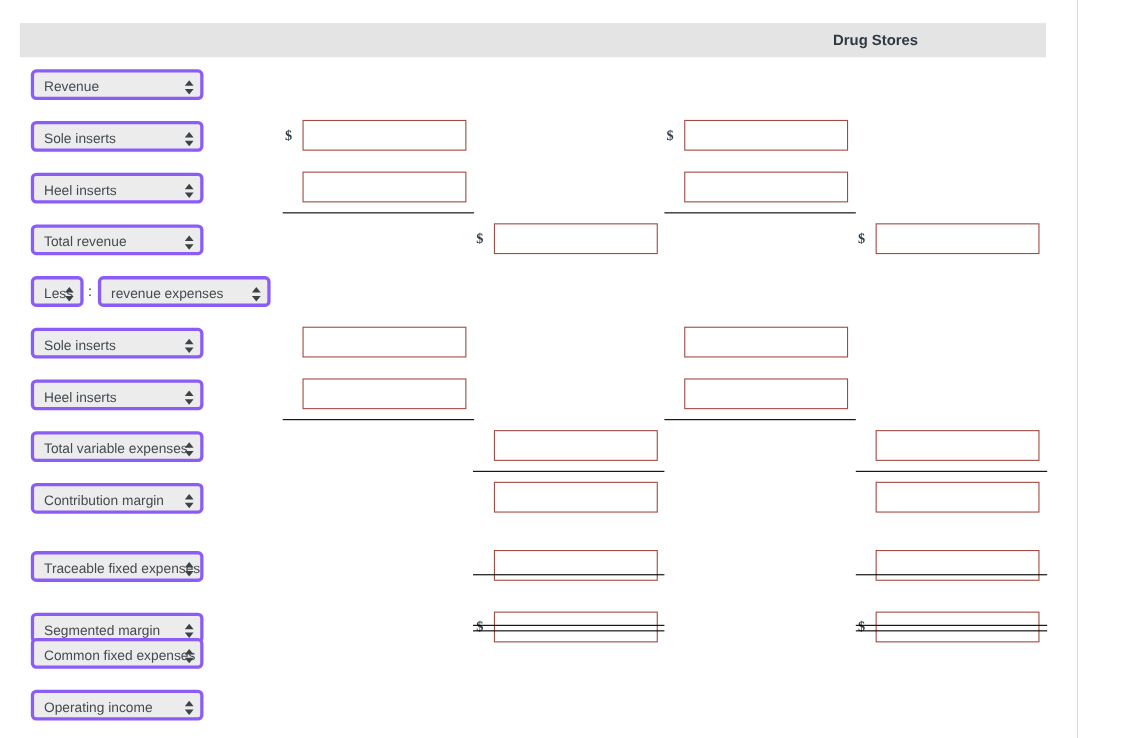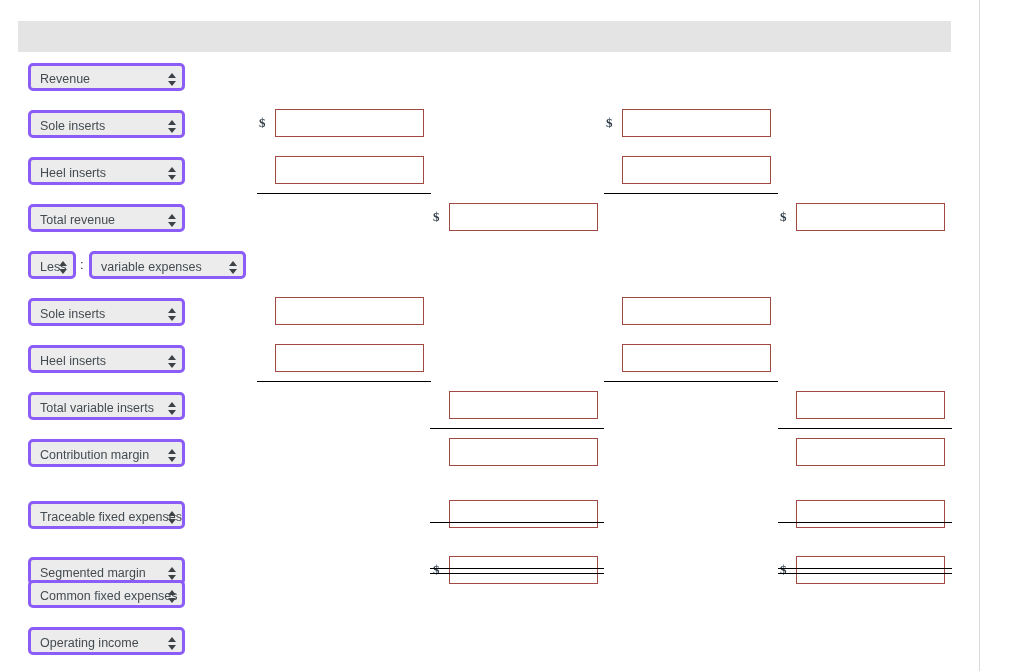--- a/index.html
+++ b/index.html
@@ -160,20 +160,21 @@
   .w2 { left: 430px; width: 174px; }
   .w3 { left: 604px; width: 174px; }
   .w4 { left: 778px; width: 174px; }
 </style>
 </head>
 <body>
 
 <div class="page-divider"></div>
 
 <div class="header-band">
+  <div class="header-cell col-b">Drug Stores</div>
 </div>
 
 <div class="row" style="top:54px;">
   <div class="sel sel-main">
     <span>Revenue</span>
     <span class="spin"></span>
   </div>
 </div>
 
 <div class="row" style="top:101px;">
@@ -210,21 +211,21 @@
   <input class="inp c4" style="top: 8px;" type="text" value="">
 </div>
 
 <div class="row" style="top:242px;">
   <div class="sel sel-less">
     <span>Less</span>
     <span class="spin"></span>
   </div>
   <span class="colon">:</span>
   <div class="sel sel-lessbody">
-    <span>variable expenses</span>
+    <span>revenue expenses</span>
     <span class="spin"></span>
   </div>
 </div>
 
 <div class="row" style="top:289px;">
   <div class="sel sel-main">
     <span>Sole inserts</span>
     <span class="spin"></span>
   </div>
   <input class="inp c1" style="top: 8px;" type="text" value="">
@@ -238,21 +239,21 @@
   </div>
   <input class="inp c1" style="top: 8px;" type="text" value="">
   <input class="inp c3" style="top: 8px;" type="text" value="">
 </div>
 
 <div class="rule w1" style="top:381px;"></div>
 <div class="rule w3" style="top:381px;"></div>
 
 <div class="row" style="top:383px;">
   <div class="sel sel-main">
-    <span>Total variable inserts</span>
+    <span>Total variable expenses</span>
     <span class="spin"></span>
   </div>
   <input class="inp c2" style="top: 8px;" type="text" value="">
   <input class="inp c4" style="top: 8px;" type="text" value="">
 </div>
 
 <div class="rule w2" style="top:428px;"></div>
 <div class="rule w4" style="top:428px;"></div>
 
 <div class="row" style="top:430px;">

